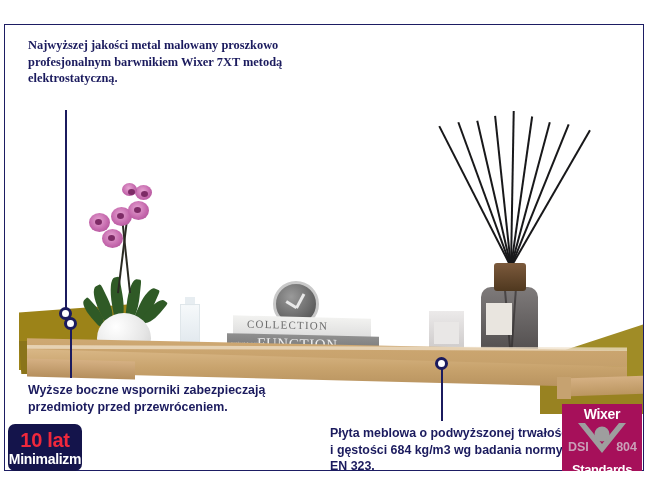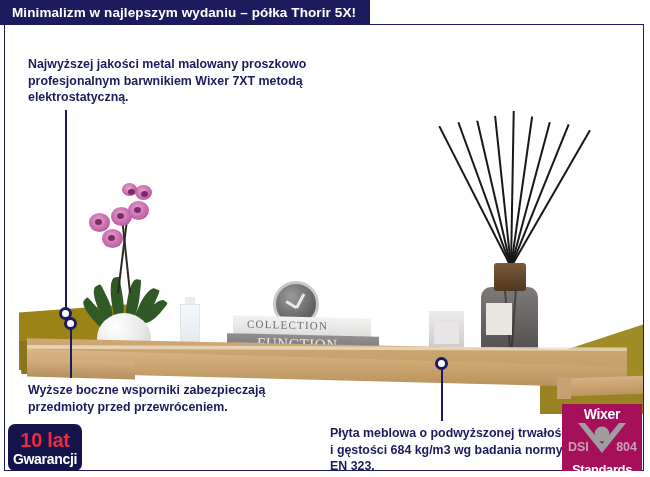--- a/index.html
+++ b/index.html
@@ -17,21 +17,21 @@
           font-size:13.5px;font-weight:bold;letter-spacing:.1px;white-space:nowrap;z-index:6;}
 
   
   .logo{position:absolute;right:14px;top:28px;display:flex;align-items:center;gap:8px;z-index:5;}
   .logo-word{font-size:30px;font-weight:bold;color:#111;letter-spacing:-0.5px;
              font-family:"Liberation Sans",sans-serif;transform:scaleX(.86);transform-origin:left center;}
   .chair{position:relative;width:52px;height:54px;}
 
   
   .txt{position:absolute;color:#1b1b5e;font-weight:bold;line-height:1.33;z-index:5;}
-  .t-top{left:28px;top:56px;width:330px;font-size:12.4px;}
+  .t-top{left:28px;top:37px;width:330px;font-size:12.4px;font-family:Liberation Serif, serif;}
   .t-bl{left:28px;top:382px;width:300px;font-size:12.4px;}
   .t-br{left:330px;top:425px;width:245px;font-size:12.4px;}
 
   
   .cline{position:absolute;background:#1b1b5e;width:1.6px;z-index:4;}
   .cdot{position:absolute;width:13px;height:13px;border-radius:50%;
         background:#ffffff;border:3px solid #1b1b5e;box-sizing:border-box;z-index:5;}
 
   
   .war{position:absolute;left:8px;top:424px;width:74px;height:47px;background:#14144b;
@@ -195,41 +195,38 @@
     <div class="shelf-top"></div>
     <div class="shelf-edge"></div>
     <div class="shelf-face"></div>
     <div class="brk-l-wood"></div>
     <div class="brk-r-wood"></div>
     <div class="brk-r-wood2"></div>
   </div>
 
   <div class="frame"></div>
 
-  <div class="banner">
-    <span>Minimalizm w najlepszym wydaniu – półka Thorir 5X!</span>
-  </div>
 
 
   <div class="txt t-top">Najwyższej jakości metal malowany proszkowo profesjonalnym barwnikiem Wixer 7XT metodą elektrostatyczną.</div>
   <div class="txt t-bl">Wyższe boczne wsporniki zabezpieczają przedmioty przed przewróceniem.</div>
   <div class="txt t-br">Płyta meblowa o podwyższonej trwałości i gęstości 684 kg/m3 wg badania normy EN 323.</div>
 
   <div class="cline" style="left:65px;top:110px;height:203px;"></div>
   <div class="cdot" style="left:59px;top:307px;"></div>
 
   <div class="cline" style="left:70px;top:323px;height:55px;"></div>
   <div class="cdot" style="left:64px;top:317px;"></div>
 
   <div class="cline" style="left:441px;top:363px;height:58px;"></div>
   <div class="cdot" style="left:435px;top:357px;"></div>
 
   <div class="war">
     <div class="war-a">10 lat</div>
-    <div class="war-b">Gwarancji</div>
+    <div class="war-b">Minimalizm</div>
   </div>
 
   <div class="edi">
     <div class="edi-top">Wixer</div>
     <div class="edi-mid">
       <svg viewBox="0 0 80 34" width="80" height="34" aria-hidden="true">
         <path d="M16 1 L40 31 L64 1 L57 1 L40 22 L23 1 Z" fill="#9e9e9e"></path>
         <circle cx="40" cy="12" r="7.5" fill="#9e9e9e"></circle>
       </svg>
       <span class="edi-dsi">DSI</span>

